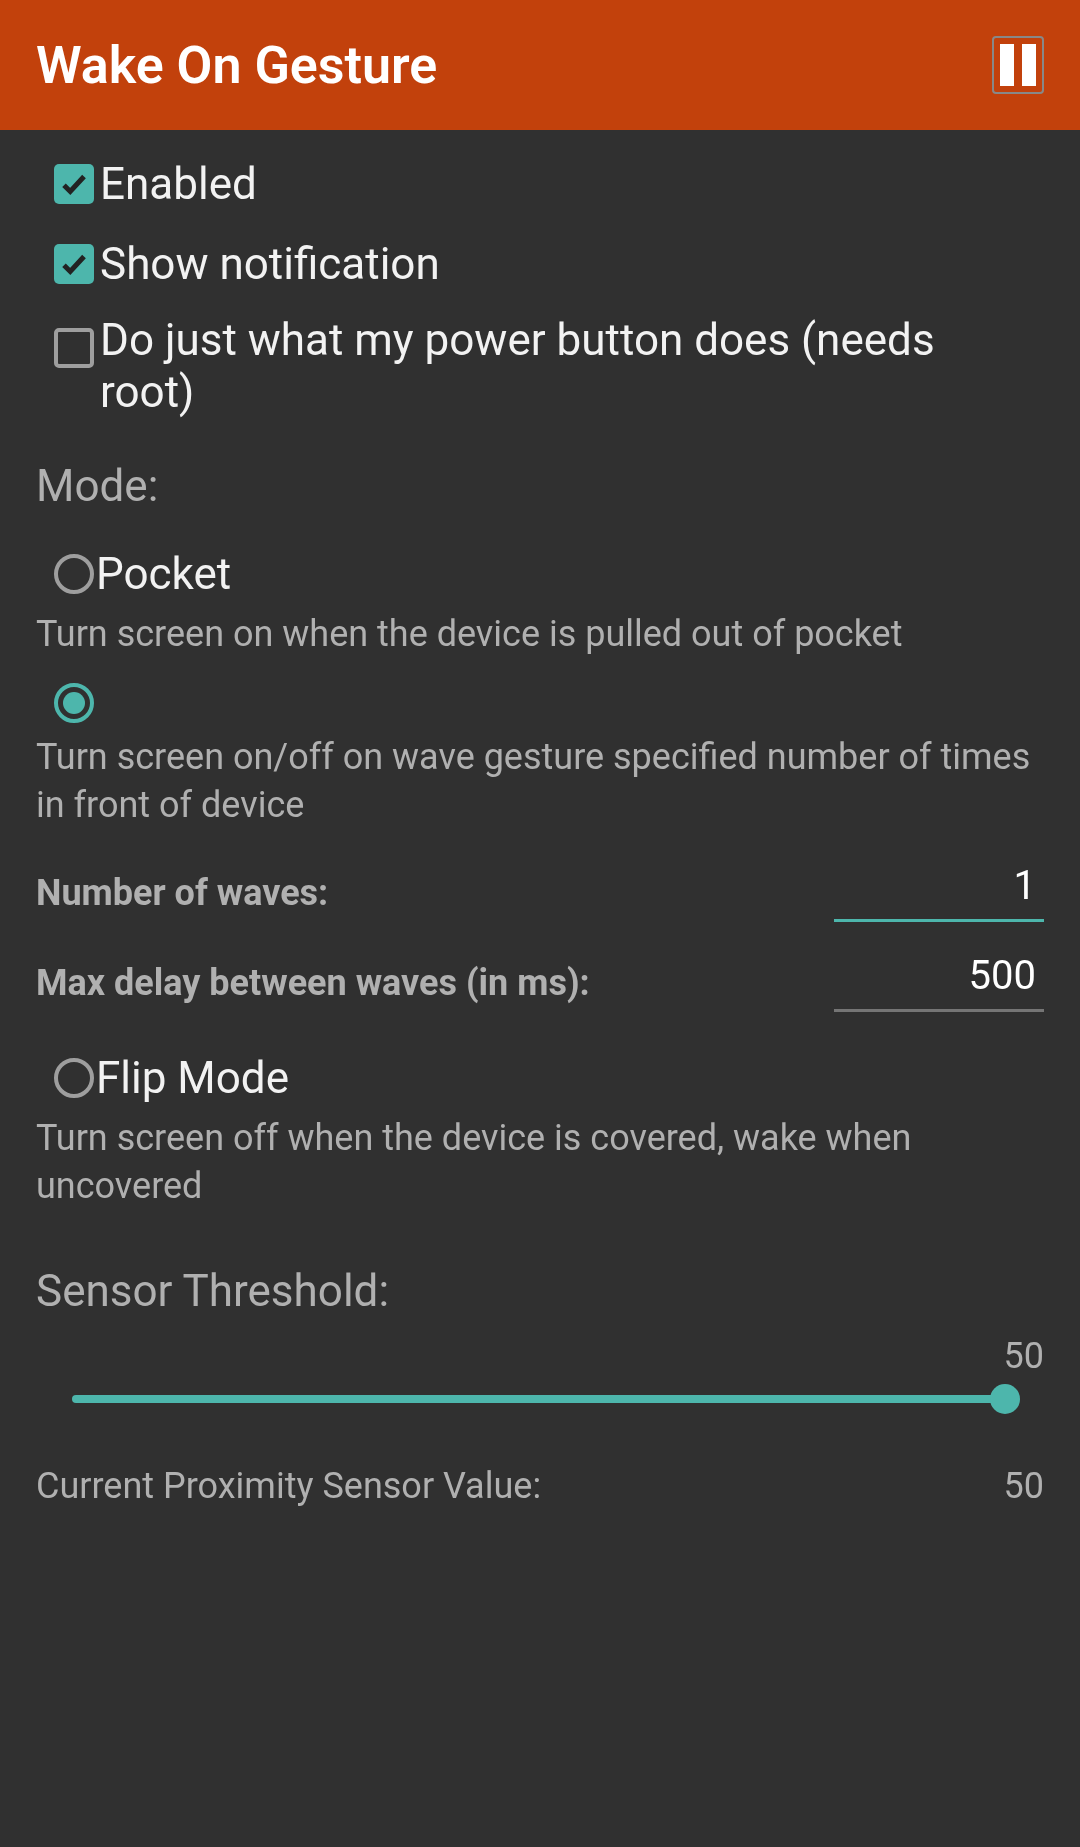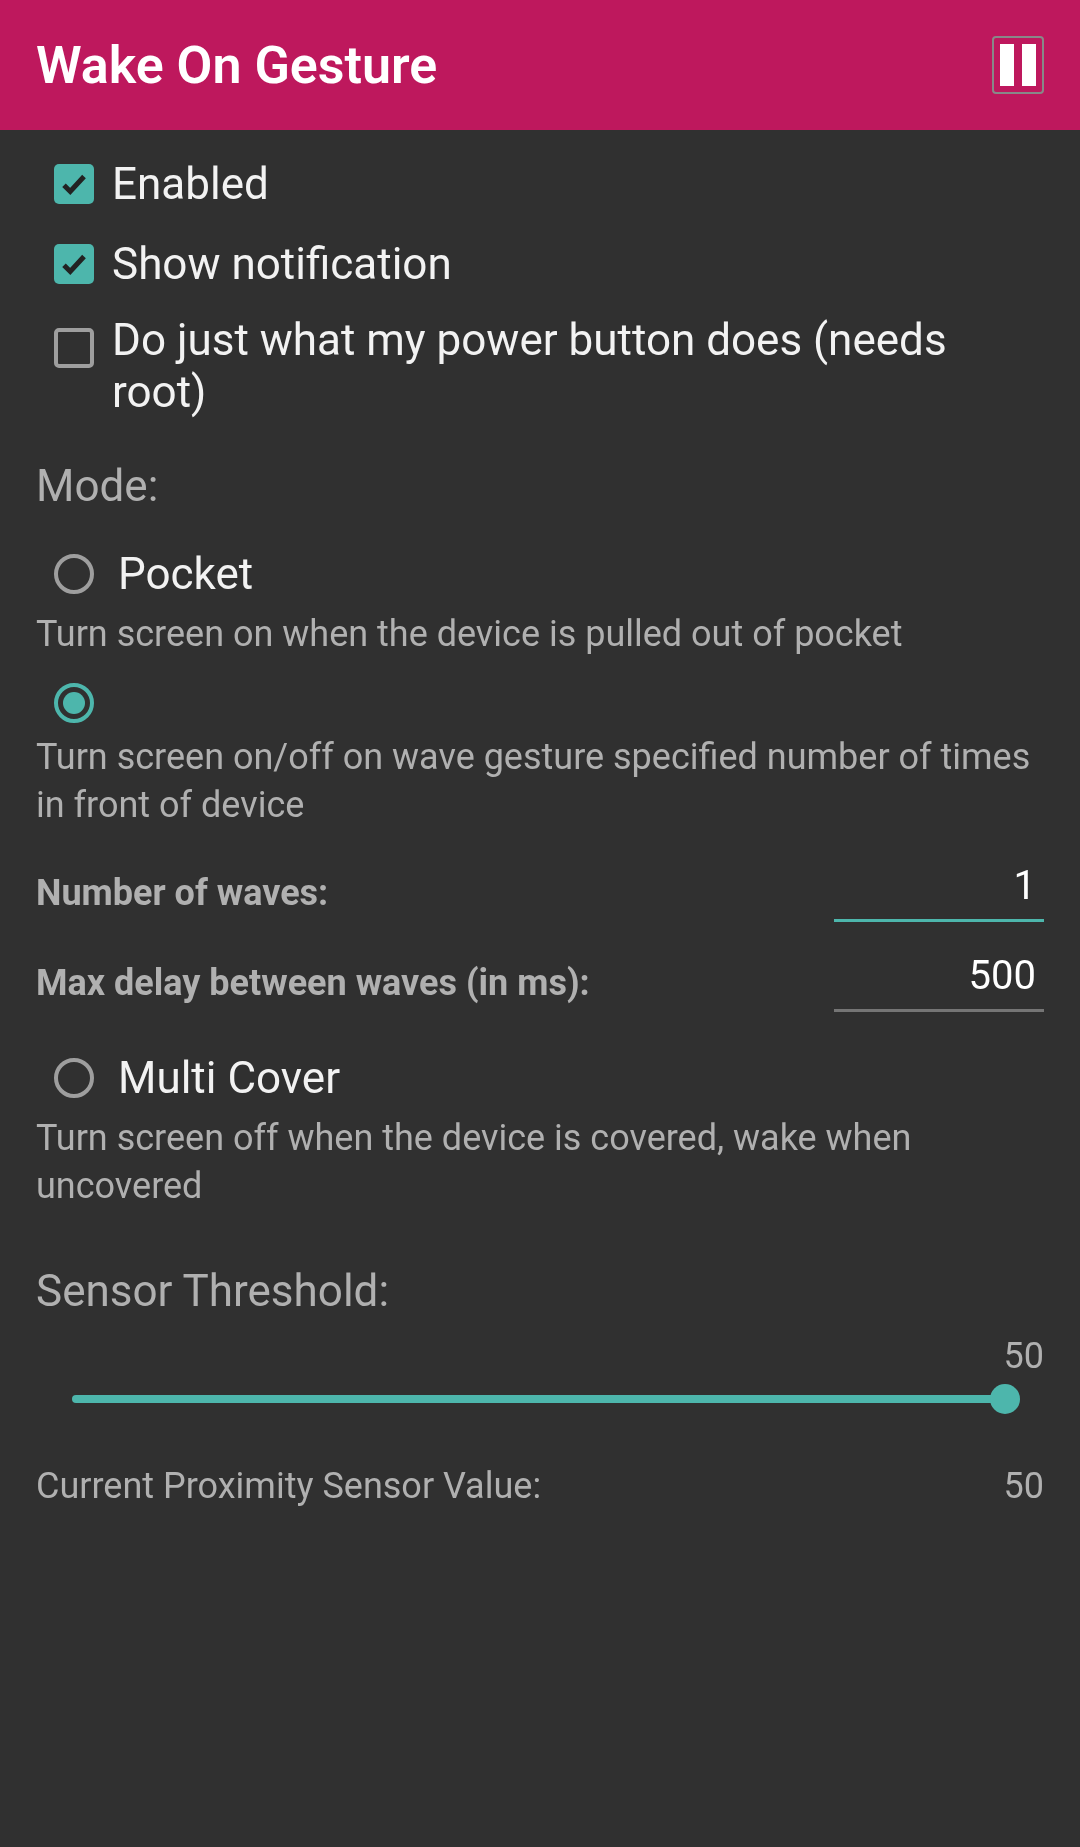--- a/index.html
+++ b/index.html
@@ -6,21 +6,21 @@
   html, body {
     width: 1080px;
     height: 1847px;
     background: #303030;
     font-family: -apple-system, BlinkMacSystemFont, "Segoe UI", Roboto, sans-serif;
     color: #fff;
     overflow: hidden;
   }
   .app-bar {
     height: 130px;
-    background: #be185d;
+    background: #c2410c;
     display: flex;
     align-items: center;
     justify-content: space-between;
     padding: 0 36px;
   }
   .app-title {
     font-size: 52px;
     font-weight: 600;
     color: #fff;
   }
@@ -37,21 +37,21 @@
     width: 14px;
     height: 42px;
     background: #fff;
   }
   .content {
     padding: 14px 36px 0 36px;
   }
   .checkbox-row {
     display: flex;
     align-items: center;
-    gap: 18px;
+    gap: 6px;
     padding: 14px 18px;
   }
   .checkbox {
     width: 40px;
     height: 40px;
     border-radius: 5px;
     flex-shrink: 0;
     display: flex;
     align-items: center;
     justify-content: center;
@@ -79,21 +79,21 @@
   .checkbox-row.multiline { align-items: flex-start; padding-top: 10px;}
   .checkbox-row.multiline .checkbox { margin-top: 14px; }
   .section-label {
     font-size: 44px;
     color: #b0b0b0;
     padding: 28px 0 10px 0;
   }
   .radio-row {
     display: flex;
     align-items: center;
-    gap: 24px;
+    gap: 2px;
     padding: 26px 18px 6px 18px;
   }
   .radio {
     width: 40px;
     height: 40px;
     border-radius: 50%;
     border: 4px solid #9e9e9e;
     flex-shrink: 0;
     display: flex;
     align-items: center;
@@ -238,21 +238,21 @@
     <input class="text-input active" value="1" style="">
   </div>
 
   <div class="input-row">
     <div class="input-row-label">Max delay between waves (in ms):</div>
     <input class="text-input" value="500" style="">
   </div>
 
   <div class="radio-row">
     <div class="radio"></div>
-    <div class="radio-label">Multi Cover</div>
+    <div class="radio-label">Flip Mode</div>
   </div>
   <div class="radio-desc">Turn screen off when the device is covered, wake when uncovered</div>
 
   <div class="section-label" style="padding-top:38px;">Sensor Threshold:</div>
   <div class="slider-value-row">50</div>
   <div class="slider-wrap">
     <div class="slider-track">
       <div class="slider-thumb"></div>
     </div>
   </div>

